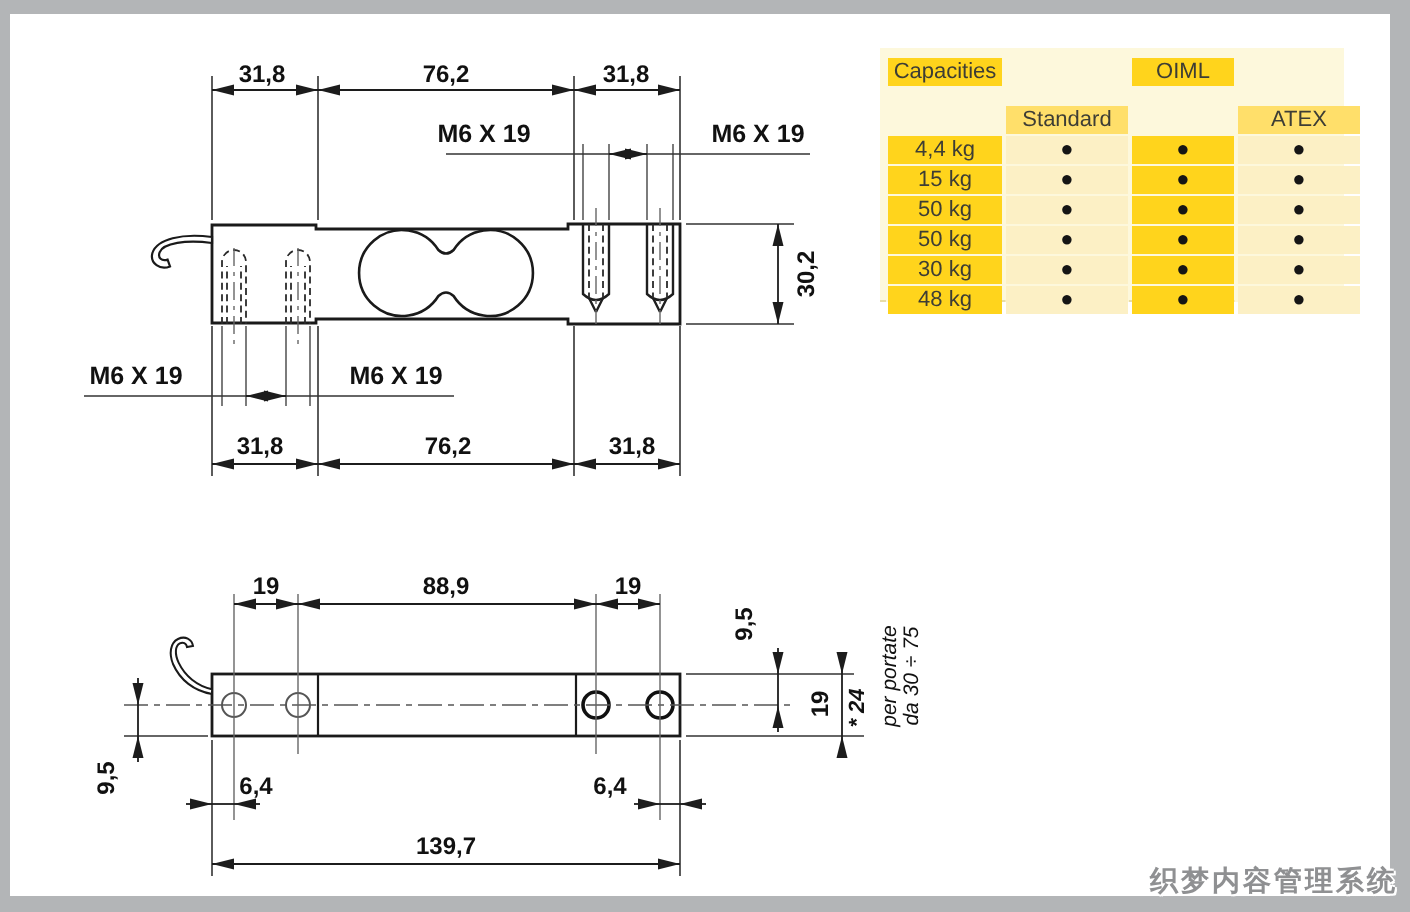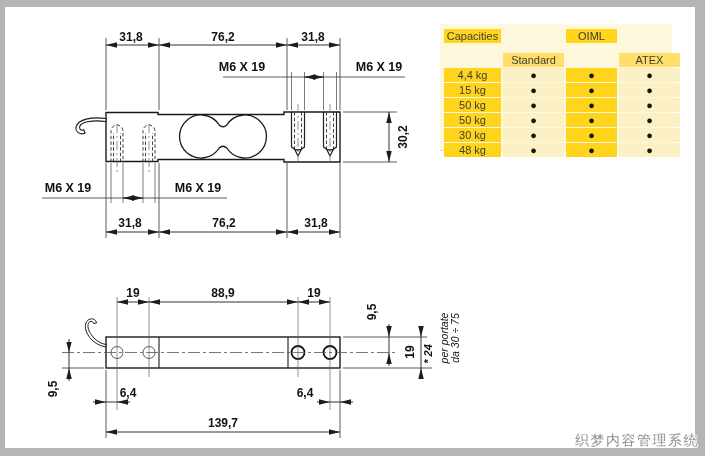--- a/index.html
+++ b/index.html
@@ -18,21 +18,21 @@
          border-bottom:1px dashed #e8dca6;}
   .cap-table{position:absolute;left:4px;top:5px;display:grid;
              grid-template-columns:57px 61px 51px 61px;gap:1px 2px;}
   .cell{height:14px;line-height:14px;text-align:center;font-size:11px;color:#3d3d35;}
   .gold{background:#ffd41c;}
   .goldlight{background:#ffdf6a;margin-top:24px;}
   .cream{background:#fcf0c5;}
   .dot-cell{font-size:11px;color:#151515;}
 
   .watermark{position:absolute;right:6px;bottom:8px;text-align:center;color:#8f9092;
-             font-weight:normal;line-height:1.15;
+             font-weight:bold;line-height:1.15;
              text-shadow:1px 0 #fff,-1px 0 #fff,0 1px #fff,0 -1px #fff,1px 1px #fff,-1px -1px #fff;}
   .wm1{font-size:14px;letter-spacing:1.5px;}
   .wm2{font-size:14px;letter-spacing:1px;}
 </style>
 </head>
 <body>
 
 <div class="stage">
   <div class="paper"></div>
 

